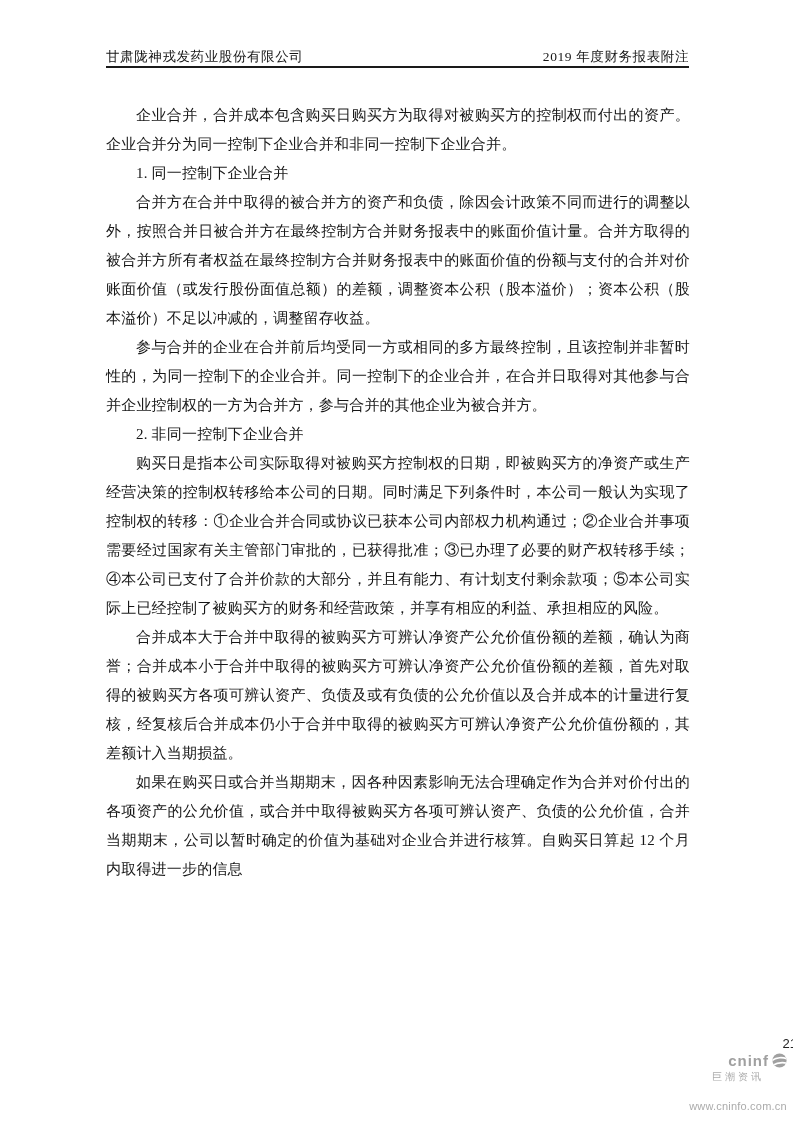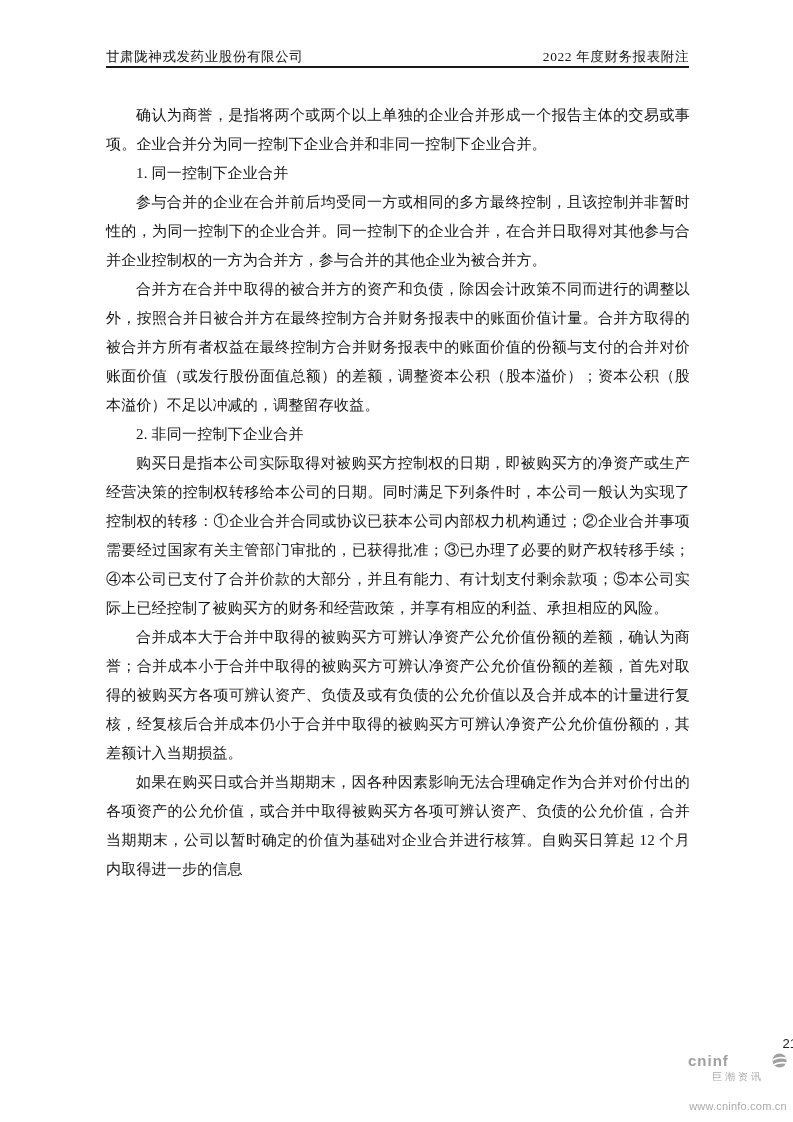--- a/index.html
+++ b/index.html
@@ -60,21 +60,21 @@
     width: 100px;
     text-align: center;
     color: #a3a3a3;
     font-family: "Liberation Sans", "DejaVu Sans", sans-serif;
     line-height: 1.2;
     user-select: none;
   }
   .cninfo-top {
     display: flex;
     align-items: center;
-    justify-content: space-between;
+    justify-content: flex-end;
     gap: 1px;
     font-weight: bold;
     font-size: 15px;
     letter-spacing: 1px;
     color: #a0a0a0;
   }
   .cninfo-icon {
     display: inline-block;
     width: 17px;
     height: 17px;
@@ -94,28 +94,28 @@
     white-space: nowrap;
   }
 </style>
 </head>
 <body>
 
 <div class="page">
 
   <div class="header">
     <span>甘肃陇神戎发药业股份有限公司</span>
-    <span>2022 年度财务报表附注</span>
+    <span>2019 年度财务报表附注</span>
   </div>
 
   <div class="body-text">
-    <p>确认为商誉，是指将两个或两个以上单独的企业合并形成一个报告主体的交易或事项。企业合并分为同一控制下企业合并和非同一控制下企业合并。</p>
+    <p>企业合并，合并成本包含购买日购买方为取得对被购买方的控制权而付出的资产。企业合并分为同一控制下企业合并和非同一控制下企业合并。</p>
     <p>1. 同一控制下企业合并</p>
+    <p>合并方在合并中取得的被合并方的资产和负债，除因会计政策不同而进行的调整以外，按照合并日被合并方在最终控制方合并财务报表中的账面价值计量。合并方取得的被合并方所有者权益在最终控制方合并财务报表中的账面价值的份额与支付的合并对价账面价值（或发行股份面值总额）的差额，调整资本公积（股本溢价）；资本公积（股本溢价）不足以冲减的，调整留存收益。</p>
     <p>参与合并的企业在合并前后均受同一方或相同的多方最终控制，且该控制并非暂时性的，为同一控制下的企业合并。同一控制下的企业合并，在合并日取得对其他参与合并企业控制权的一方为合并方，参与合并的其他企业为被合并方。</p>
-    <p>合并方在合并中取得的被合并方的资产和负债，除因会计政策不同而进行的调整以外，按照合并日被合并方在最终控制方合并财务报表中的账面价值计量。合并方取得的被合并方所有者权益在最终控制方合并财务报表中的账面价值的份额与支付的合并对价账面价值（或发行股份面值总额）的差额，调整资本公积（股本溢价）；资本公积（股本溢价）不足以冲减的，调整留存收益。</p>
     <p>2. 非同一控制下企业合并</p>
     <p>购买日是指本公司实际取得对被购买方控制权的日期，即被购买方的净资产或生产经营决策的控制权转移给本公司的日期。同时满足下列条件时，本公司一般认为实现了控制权的转移：①企业合并合同或协议已获本公司内部权力机构通过；②企业合并事项需要经过国家有关主管部门审批的，已获得批准；③已办理了必要的财产权转移手续；④本公司已支付了合并价款的大部分，并且有能力、有计划支付剩余款项；⑤本公司实际上已经控制了被购买方的财务和经营政策，并享有相应的利益、承担相应的风险。</p>
     <p>合并成本大于合并中取得的被购买方可辨认净资产公允价值份额的差额，确认为商誉；合并成本小于合并中取得的被购买方可辨认净资产公允价值份额的差额，首先对取得的被购买方各项可辨认资产、负债及或有负债的公允价值以及合并成本的计量进行复核，经复核后合并成本仍小于合并中取得的被购买方可辨认净资产公允价值份额的，其差额计入当期损益。</p>
     <p>如果在购买日或合并当期期末，因各种因素影响无法合理确定作为合并对价付出的各项资产的公允价值，或合并中取得被购买方各项可辨认资产、负债的公允价值，合并当期期末，公司以暂时确定的价值为基础对企业合并进行核算。自购买日算起 12 个月内取得进一步的信息</p>
   </div>
 
   <div class="page-number">21</div>
 
   <div class="cninfo">
     <div class="cninfo-top">

